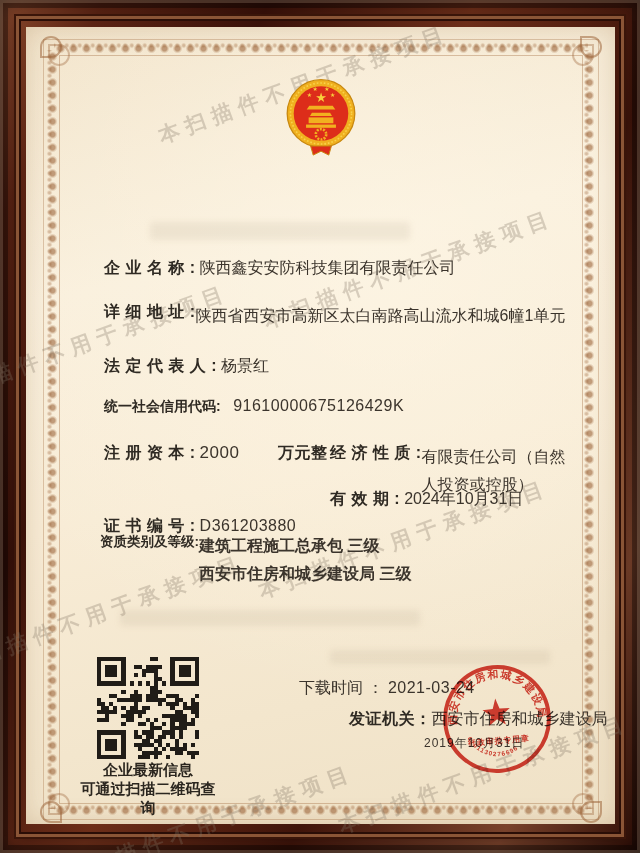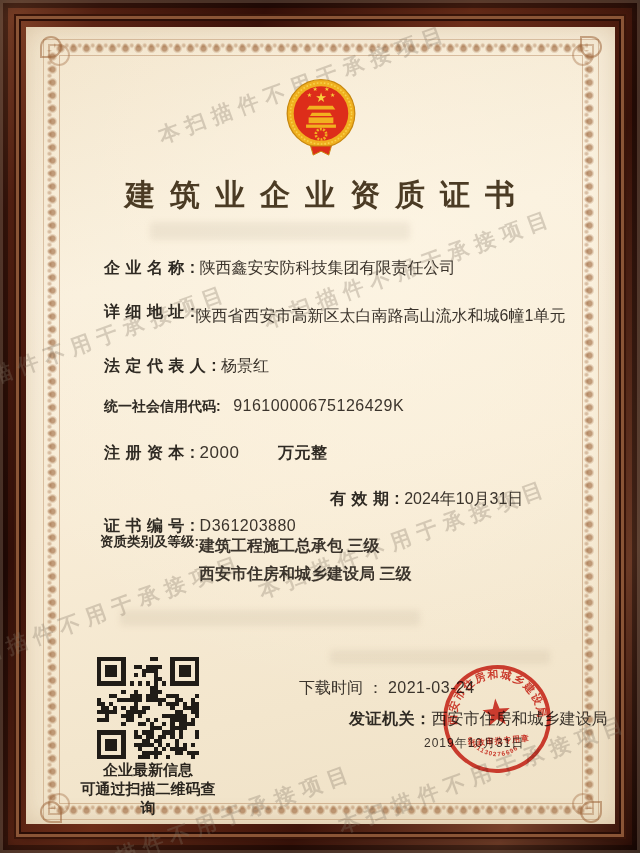--- a/index.html
+++ b/index.html
@@ -126,21 +126,20 @@
     <text x="69" y="26" text-anchor="middle" font-size="9" fill="#f8d03c">★</text>
     <text x="78" y="34" text-anchor="middle" font-size="9" fill="#f8d03c">★</text>
     <path d="M38,54 h44 l-4,-6 h-36 z" fill="#f2b01f"></path>
     <path d="M43,64 h34 l-3,-5 h-28 z" fill="#f2b01f"></path>
     <rect x="41" y="66" width="38" height="9" fill="#f2b01f"></rect>
     <rect x="37" y="77" width="46" height="5" fill="#f2b01f"></rect>
     <circle cx="60" cy="92" r="8" fill="none" stroke="#f2b01f" stroke-width="4" stroke-dasharray="3 2"></circle>
     <path d="M44,110 h32 l-4,14 l-12,-6 l-12,6 z" fill="#dd2d1a" stroke="#c8880f" stroke-width="1.5"></path>
   </svg>
 
-  <div class="title">建筑业企业资质证书</div>
 
   <div class="row" style="left:104px;top:258px">
     <span class="lbl">企 业 名 称 :</span><span class="val">陕西鑫安安防科技集团有限责任公司</span>
   </div>
 
   <div class="row" style="left:104px;top:302px">
     <span class="lbl">详 细 地 址 :</span><span class="col">
       <span style="display:block">陕西省西安市高新区太白南路高山流水和城6幢1单元</span>
     </span>
   </div>
@@ -152,20 +151,26 @@
   <div class="row" style="left:104px;top:397px">
     <span class="small-lbl">统一社会信用代码:</span>
     <span class="val num" style="margin-left:8px">91610000675126429K</span>
   </div>
 
   <div class="row" style="left:104px;top:443px">
     <span class="lbl">注 册 资 本 :</span><span class="val num" style="font-size:17px">2000</span>
     <span class="lbl" style="margin-left:34px">万元整</span>
   </div>
 
+  <div class="row" style="left:330px;top:443px">
+    <span class="lbl">经 济 性 质 :</span><span class="col">
+      <span style="display:block">有限责任公司（自然</span>
+      <span style="display:block">人投资或控股）</span>
+    </span>
+  </div>
 
   <div class="row" style="left:104px;top:516px">
     <span class="lbl">证 书 编 号 :</span><span class="val num">D361203880</span>
   </div>
 
   <div class="row" style="left:330px;top:489px">
     <span class="lbl">有  效  期 :</span><span class="val">2024年10月31日</span>
   </div>
 
   <div class="row" style="left:100px;top:532px">

